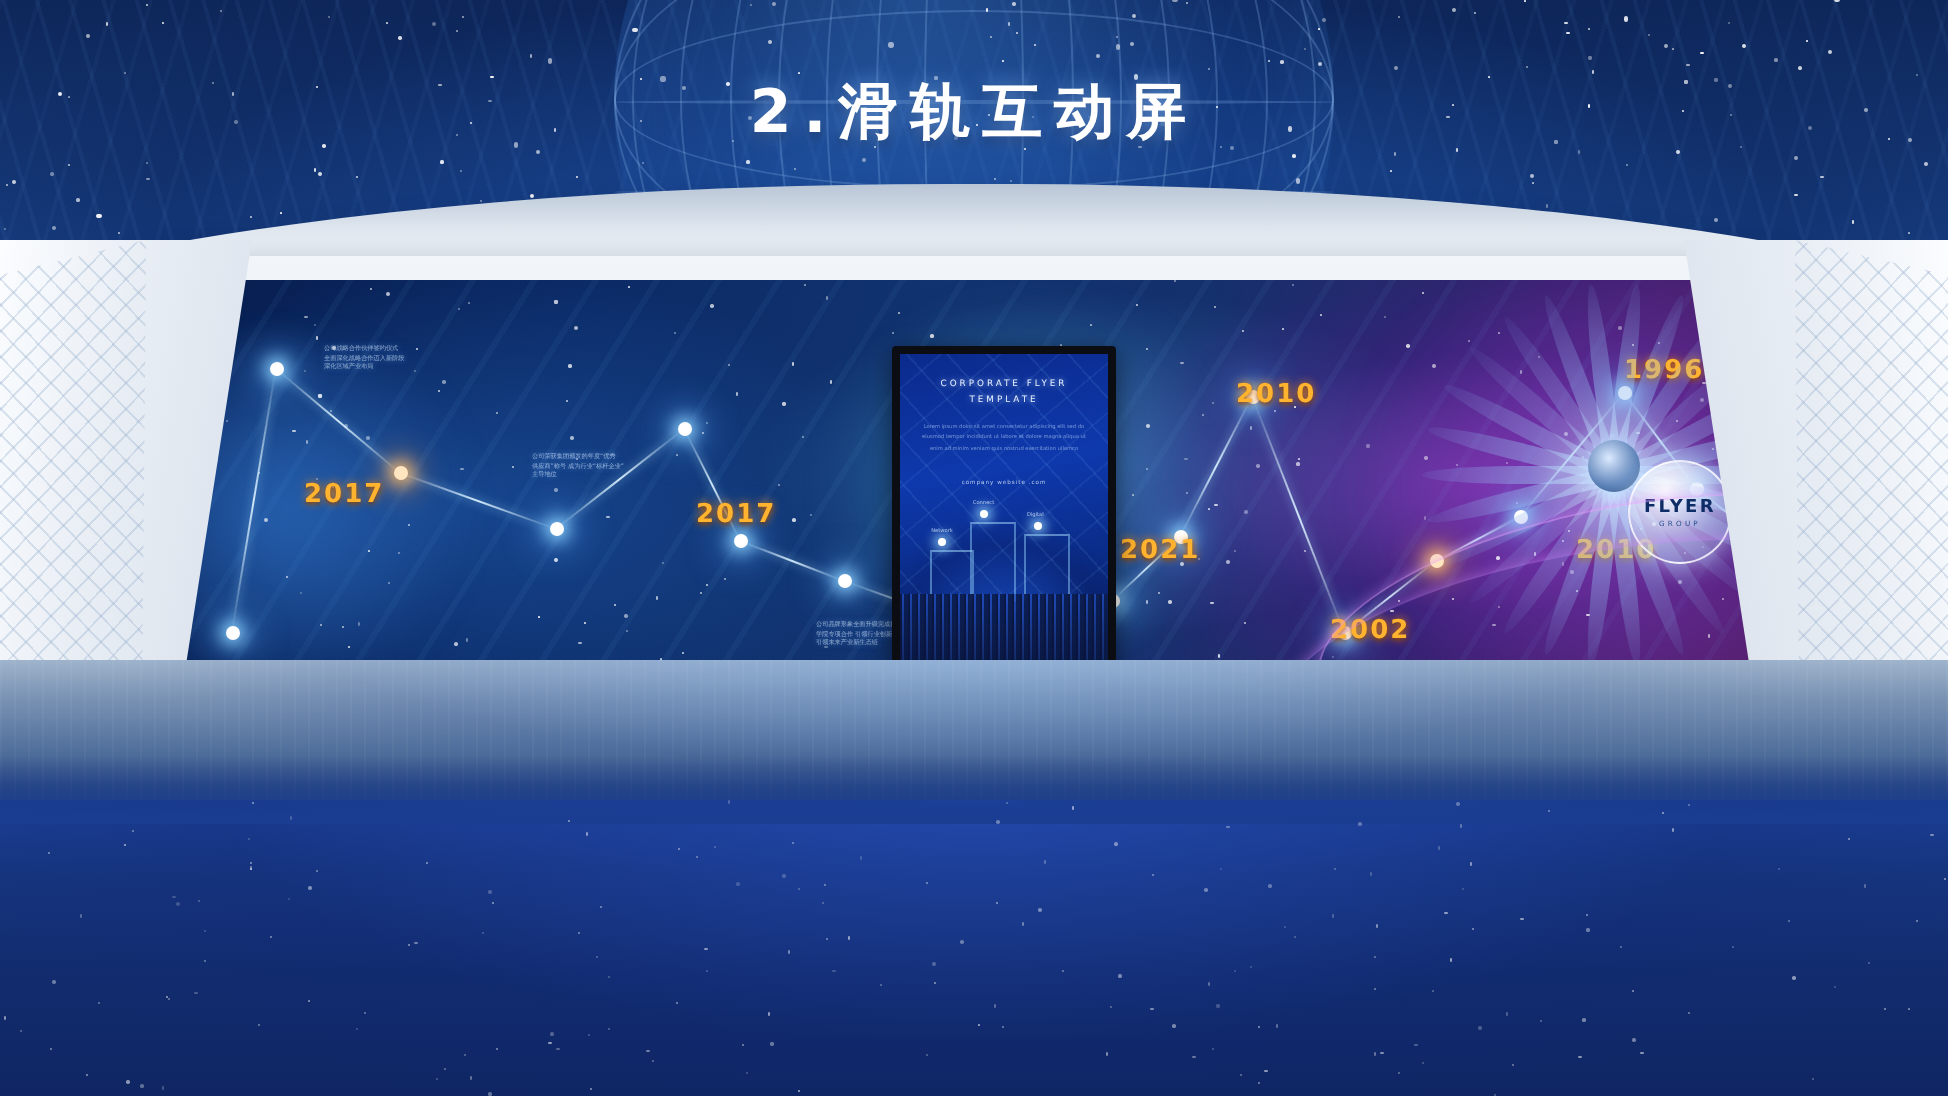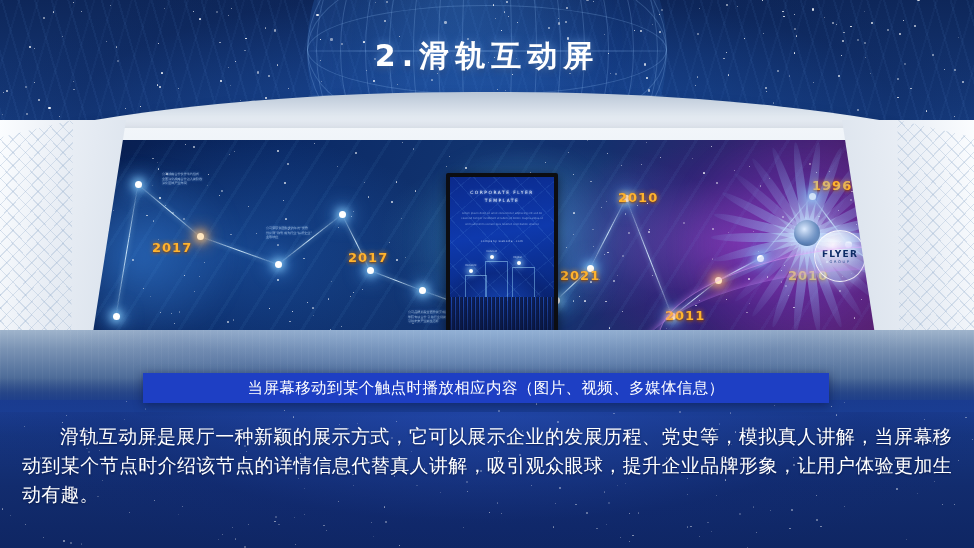--- a/index.html
+++ b/index.html
@@ -848,21 +848,21 @@
           <span class="node" style="left:598.5px;top:172.5px;"></span>
           <span class="node warm" style="left:644.5px;top:136.5px;"></span>
           <span class="node" style="left:686.5px;top:114.5px;"></span>
           <span class="node" style="left:738.5px;top:52.5px;"></span>
           <span class="node" style="left:774.5px;top:100.5px;"></span>
           <span class="node" style="left:808.5px;top:126.5px;"></span>
           <span class="yr" style="left:82px;top:100px;font-size:13px;">2017</span>
           <span class="yr" style="left:278px;top:110px;font-size:13px;">2017</span>
           <span class="yr" style="left:548px;top:50px;font-size:13px;">2010</span>
           <span class="yr" style="left:490px;top:128px;font-size:13px;">2021</span>
-          <span class="yr" style="left:595px;top:168px;font-size:13px;">2011</span>
+          <span class="yr" style="left:595px;top:168px;font-size:13px;">2002</span>
           <span class="yr" style="left:718px;top:128px;font-size:13px;">2010</span>
           <span class="yr" style="left:742px;top:38px;font-size:13px;">1996</span>
           <span class="yr" style="left:810px;top:100px;font-size:13px;">1995</span>
           <span class="blurb" style="left:92px;top:32px;font-size:3.1px;">公司战略合作伙伴签约仪式
 全面深化战略合作迈入新阶段
 深化区域产业布局</span>
           <span class="blurb" style="left:196px;top:86px;font-size:3.1px;">公司荣获集团颁发的年度“优秀
 供应商”称号 成为行业“标杆企业”
 主导地位</span>
           <span class="blurb" style="left:386px;top:104px;font-size:3.1px;">集团区域地产项目全面落地实施
@@ -1136,19 +1136,15 @@
         <span class="star" style="left:61.84%;top:30.05%;width:1.74px;height:1.74px;opacity:0.39;"></span>
       </div>
   </div>
 
   <div style="position:absolute;left:0;top:36px;width:974px;text-align:center;z-index:7;">
     <span style="color:#fff;font-size:30px;font-weight:700;letter-spacing:6px;
                  font-family:'DejaVu Sans',sans-serif;
                  text-shadow:0 0 10px rgba(120,180,255,.85),0 2px 6px rgba(5,20,60,.85);">2.滑轨互动屏</span>
   </div>
 
-  <div class="banner">
-    <span class="banner-txt">当屏幕移动到某个触点时播放相应内容（图片、视频、多媒体信息）</span>
-  </div>
-
-  <p class="para">滑轨互动屏是展厅一种新颖的展示方式，它可以展示企业的发展历程、党史等，模拟真人讲解，当屏幕移动到某个节点时介绍该节点的详情信息代替真人讲解，吸引观众眼球，提升企业品牌形象，让用户体验更加生动有趣。</p>
+
 
 </div>
 
 </body></html>

